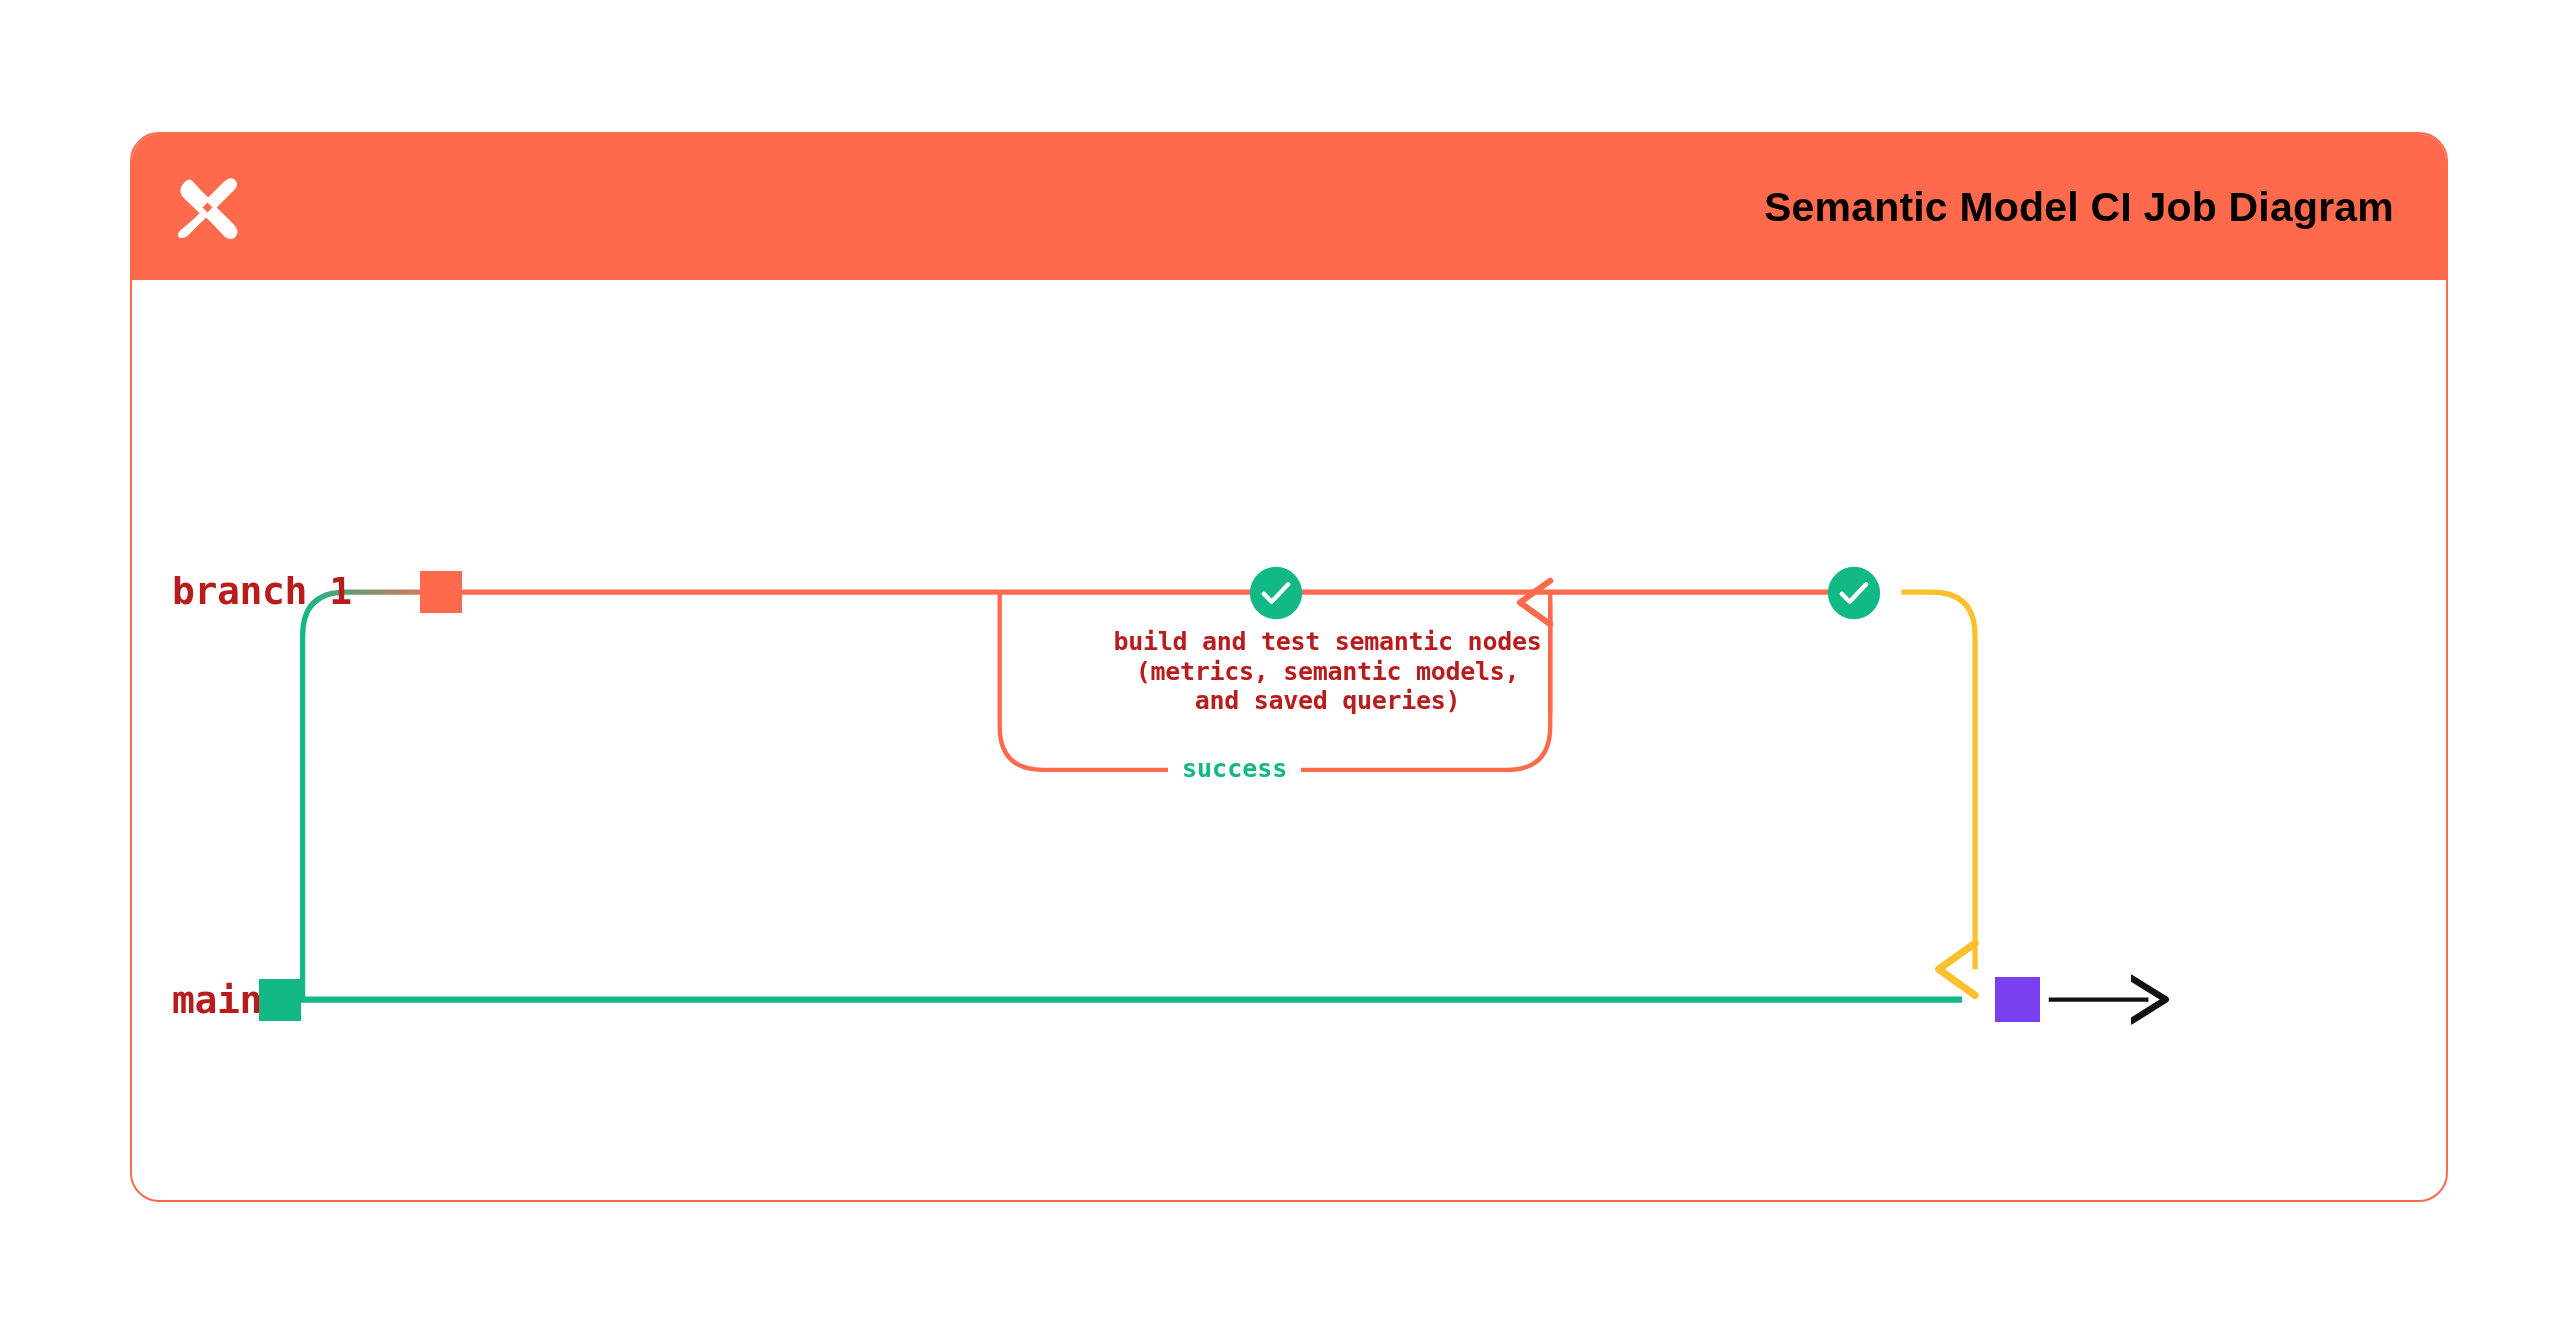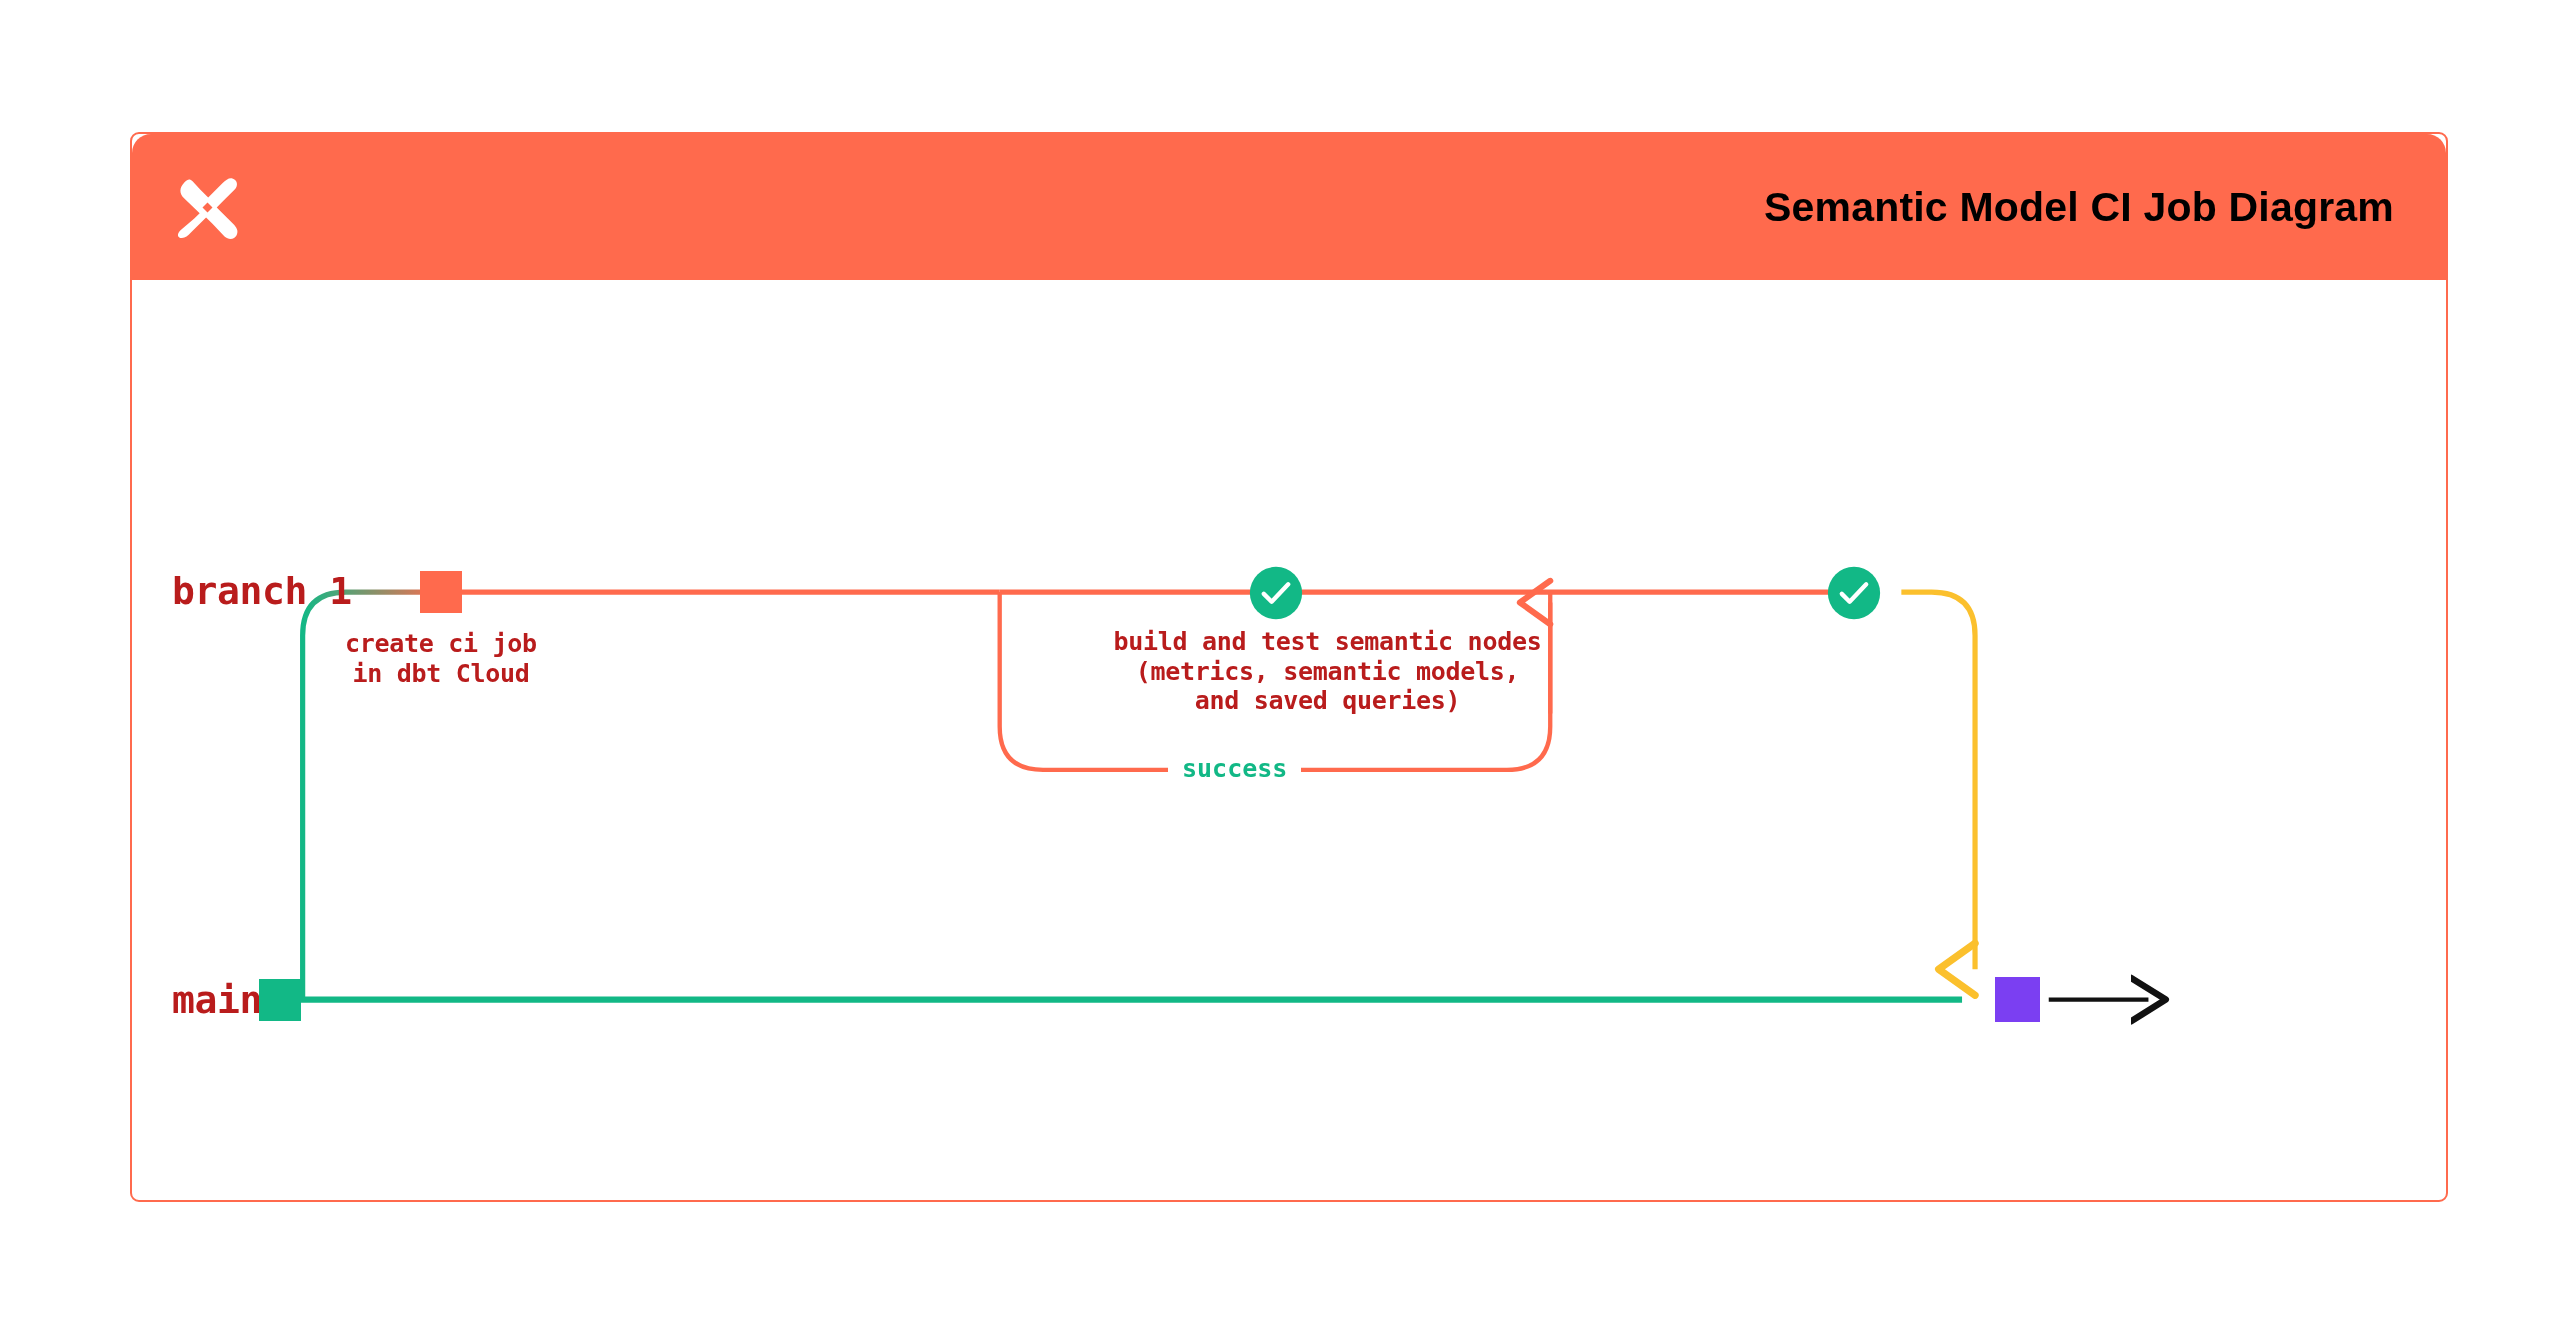--- a/index.html
+++ b/index.html
@@ -11,21 +11,21 @@
     overflow: hidden;
   }
 
   #card {
     position: absolute;
     left: 130px;
     top: 132px;
     width: 2318px;
     height: 1070px;
     border: 2.6px solid #FF6A4D;
-    border-radius: 9px;
+    border-radius: 29px;
     background: #ffffff;
     overflow: hidden;
   }
 
   #header {
     position: absolute;
     left: 0; top: 0;
     width: 100%;
     height: 146px;
     background: #FF6A4D;
@@ -141,21 +141,20 @@
       <line x1="2210" y1="830" x2="2325" y2="830" stroke="#111111" stroke-width="5" marker-end="url(#arrRightBlack)"></line>
     </svg>
 
     <div class="lbl branch-name" style="left:40px; top:289px;">branch 1</div>
 
     <div class="lbl branch-name" style="left:40px; top:698px;">main</div>
 
     <div class="sq" style="left:127px; top:699px; width:42px; height:42px; background:#12B886;"></div>
 
     <div class="sq" style="left:288px; top:291px; width:42px; height:42px; background:#FF6A4D;"></div>
-    <div class="lbl node-cap" style="left:170px; top:349px; width:278px;"><span>create ci job</span><br><span>in dbt Cloud</span></div>
 
     <svg style="position:absolute; left:1117px; top:286px; width:54px; height:54px;" viewBox="0 0 62 62">
       <circle cx="31" cy="31" r="30" fill="#12B886"></circle>
       <path d="M17 32 L26 41 L45 21" fill="none" stroke="#ffffff" stroke-width="5" stroke-linecap="round" stroke-linejoin="round"></path>
     </svg>
     <div class="lbl node-cap" style="left:942px; top:347px; width:507px;"><span>build and test semantic nodes</span><br><span>(metrics, semantic models,</span><br><span>and saved queries)</span></div>
 
     <div class="success-lbl" style="left:1036px; top:474px;">success</div>
 
     <svg style="position:absolute; left:1695px; top:286px; width:54px; height:54px;" viewBox="0 0 62 62">

